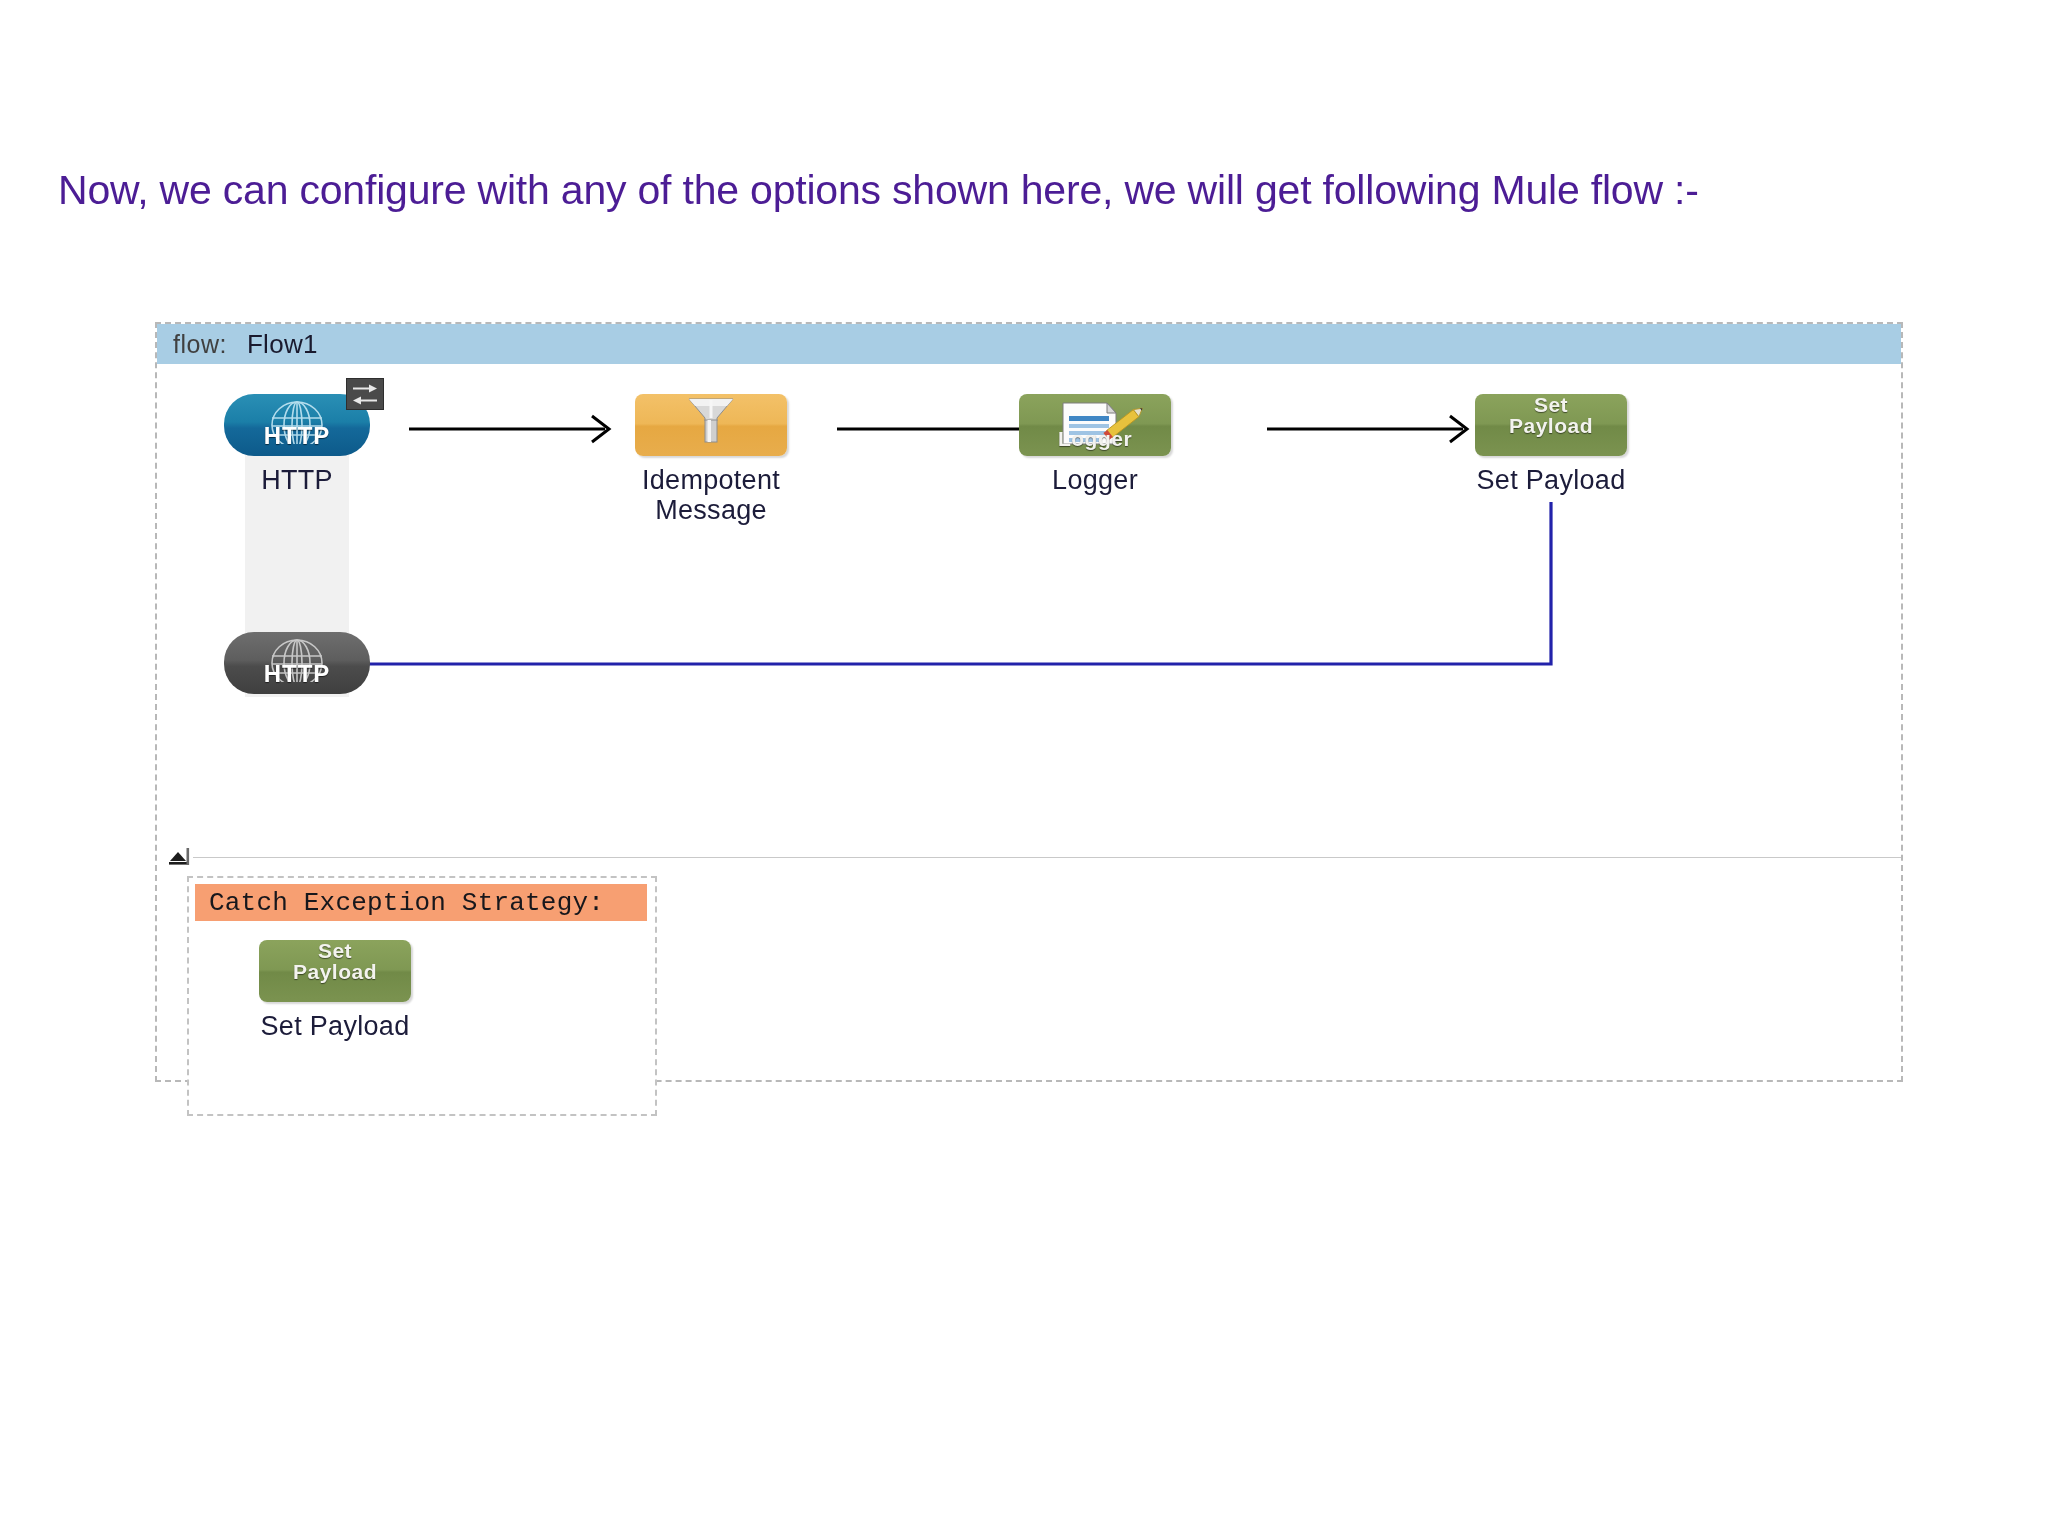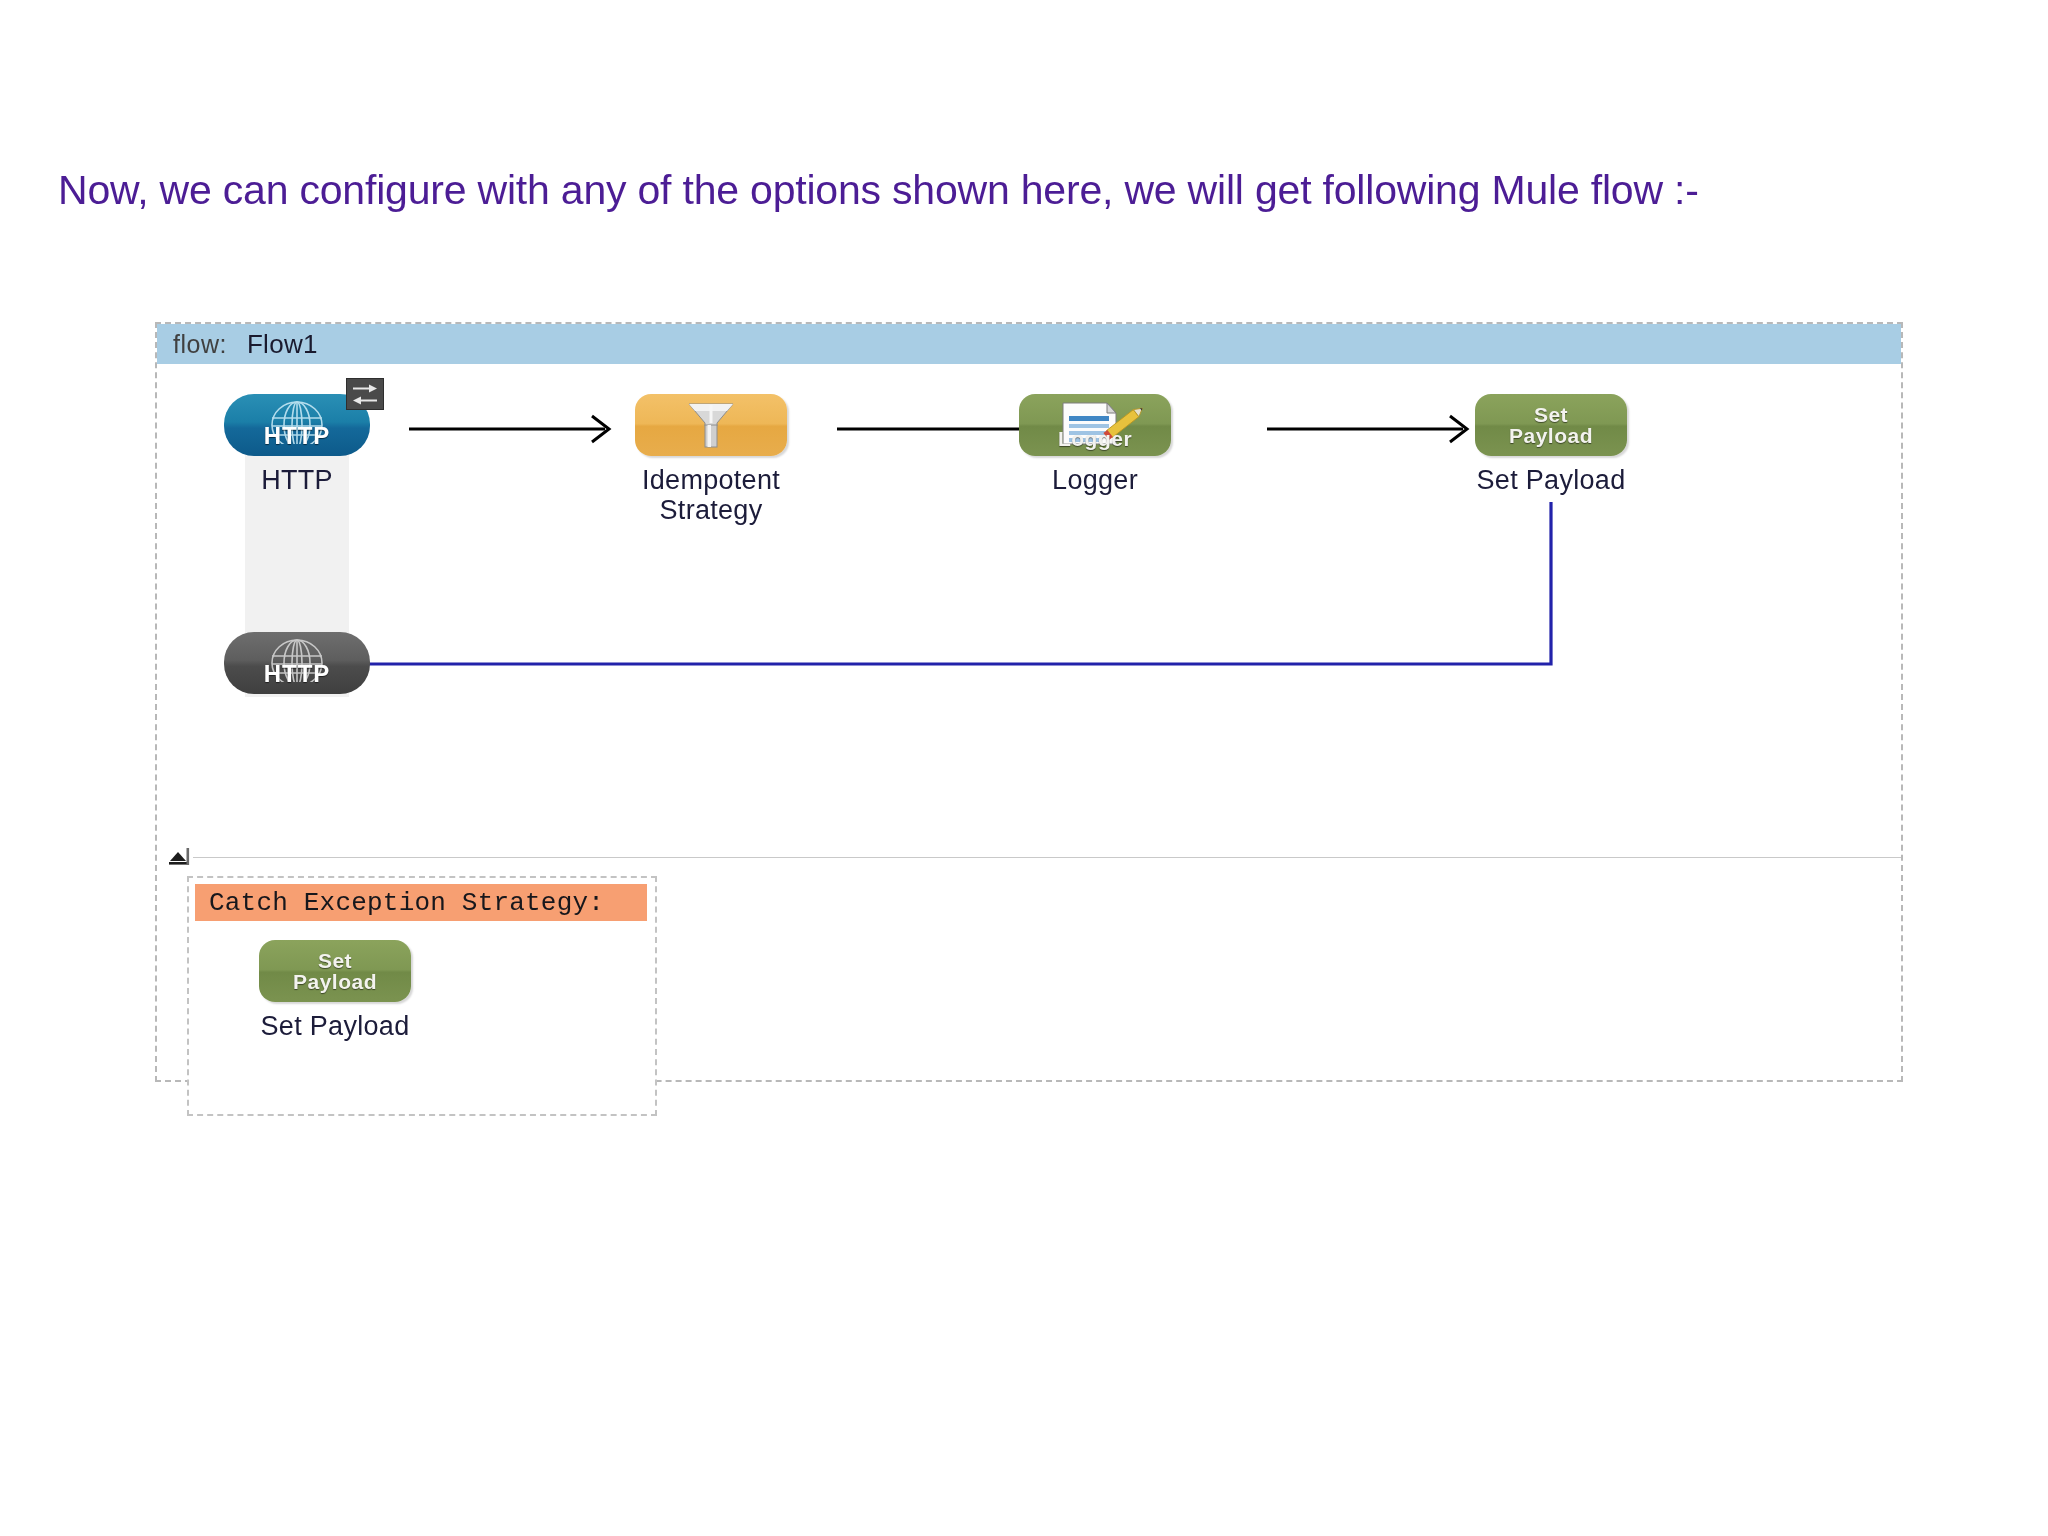--- a/index.html
+++ b/index.html
@@ -152,23 +152,22 @@
     justify-content: center;
     gap: 3px;
     z-index: 6;
   }
 
   
   .proc-box {
     position: relative;
     width: 152px;
     height: 62px;
-    border-radius: 16px;
-    display: flex;
-    align-items: center;
+    border-radius: 8px;
+    display: flex;
     justify-content: center;
     box-shadow: 2px 2px 2px rgba(0,0,0,0.16);
   }
   .proc-box.filter {
     background: linear-gradient(180deg, #f3c168 0%, #eeb757 48%, #e6a842 52%, #e8ad4c 100%);
   }
   .proc-box.green {
     background: linear-gradient(180deg, #8ba35c 0%, #7f9853 48%, #718a47 52%, #7b9350 100%);
   }
   .funnel {
@@ -318,21 +317,21 @@
       <div class="proc-box filter">
         <svg class="funnel" viewBox="0 0 56 52">
           <polygon points="6,5 50,5 34,24 34,27 22,27 22,24" fill="#d8d8d8" stroke="#8d8d8d" stroke-width="1"></polygon>
           <polygon points="6,5 50,5 44,12 12,12" fill="#f2f2f2" stroke="none"></polygon>
           <rect x="22" y="26" width="12" height="22" fill="#cfcfcf" stroke="#8d8d8d" stroke-width="1"></rect>
           <rect x="24.5" y="26" width="3.5" height="22" fill="#f4f4f4"></rect>
           <line x1="28" y1="6" x2="28" y2="24" stroke="#f6f6f6" stroke-width="3"></line>
         </svg>
       </div>
       <div class="node-label">Idempotent
-Strategy</div>
+Message</div>
     </div>
 
     <svg class="connector" style="left:680px; top:48px;" width="210" height="34" viewBox="0 0 210 34">
       <line x1="0" y1="17" x2="196" y2="17" stroke="#000000" stroke-width="3"></line>
       <polyline points="183,4 200,17 183,30" fill="none" stroke="#000000" stroke-width="3"></polyline>
     </svg>
 
     <div class="node" style="left:862px; top:30px;">
       <div class="proc-box green">
         <div class="logger-art">

